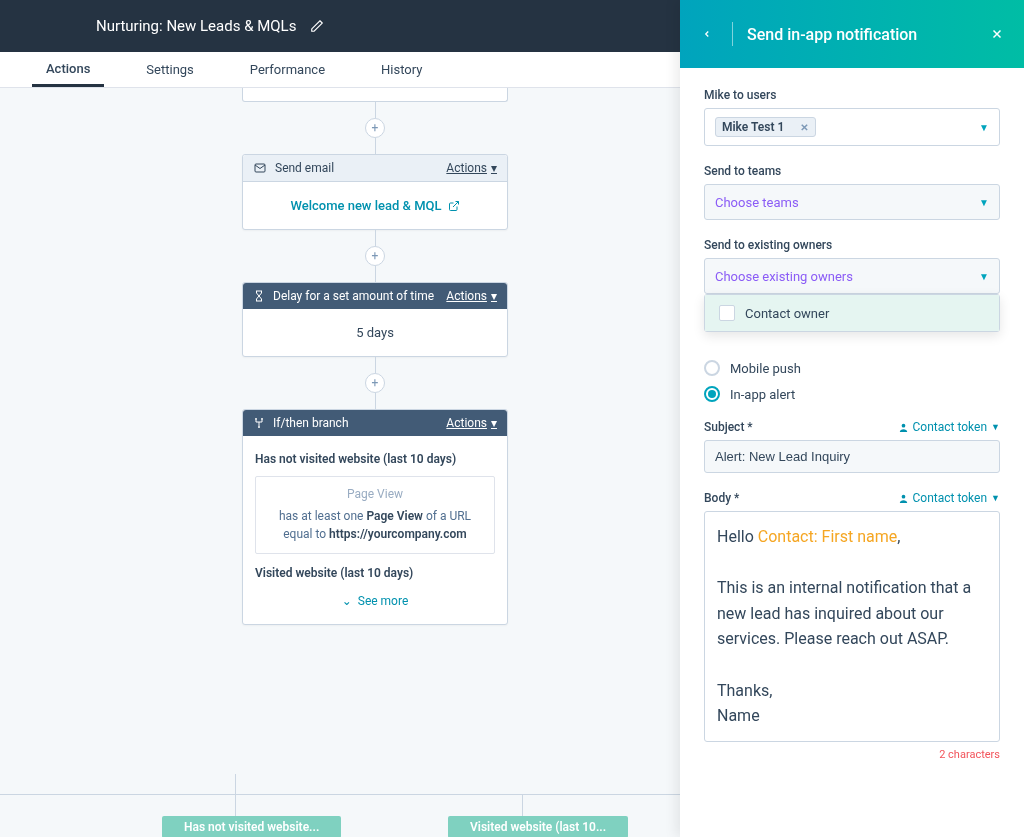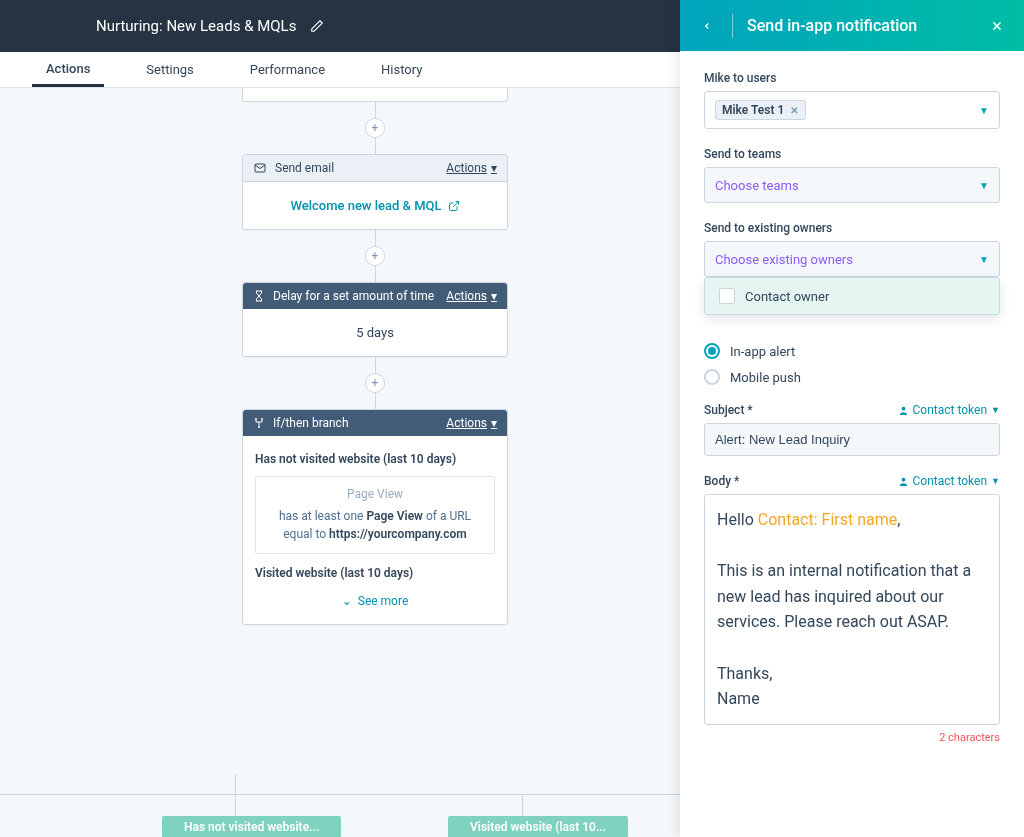--- a/index.html
+++ b/index.html
@@ -51,36 +51,36 @@
   .branch-vline-l { position: absolute; top: 20px; left: 235px; width: 1px; height: 120px; background: #cbd6e2; }
   .branch-vline-r { position: absolute; top: 20px; left: 522px; width: 1px; height: 120px; background: #cbd6e2; }
   .branch-label { position: absolute; top: 42px; background: #7fd1c0; color: #fff; font-size: 12px; font-weight: 600; padding: 4px 22px; border-radius: 2px; }
   .branch-label.l { left: 162px; }
   .branch-label.r { left: 448px; }
   .branch-plus-l { position: absolute; top: 68px; left: 225px; }
   .branch-x-r { position: absolute; top: 68px; left: 512px; width: 20px; height: 20px; border-radius: 50%; background: #fff; border: 1px solid #cbd6e2; color: #516f90; font-size: 11px; line-height: 18px; text-align: center; cursor: pointer; }
   
   
   .panel { position: absolute; top: 0; right: 0; width: 344px; height: 837px; background: #fff; box-shadow: -4px 0 12px rgba(0,0,0,0.08); display: flex; flex-direction: column; z-index: 50; }
-  .panel-head { background: linear-gradient(90deg, #00a4bd 0%, #00bda5 100%); color: #fff; height: 51px; display: flex; align-items: center; padding: 0 16px; }
+  .panel-head { background: linear-gradient(90deg, #00a4bd 0%, #00bda5 100%); color: #fff; height: 68px; display: flex; align-items: center; padding: 0 16px; }
   .panel-head .back { font-size: 18px; cursor: pointer; padding: 0 6px; }
   .panel-head .divider { width: 1px; height: 24px; background: rgba(255,255,255,0.5); margin: 0 14px; }
   .panel-head .ptitle { font-size: 16px; font-weight: 500; flex: 1; }
   .panel-head .close { font-size: 18px; cursor: pointer; padding: 0 4px; }
   
   .panel-body { padding: 20px 24px; overflow-y: auto; flex: 1; position: relative; }
   .form-label { font-size: 12px; font-weight: 500; color: #33475b; margin-bottom: 6px; display: block; }
   .form-group { margin-bottom: 18px; position: relative; }
   .form-row { display: flex; justify-content: space-between; align-items: center; margin-bottom: 6px; }
   .token-btn { color: #0091ae; font-size: 12px; display: flex; align-items: center; gap: 4px; cursor: pointer; }
   
   .select-box { border: 1px solid #cbd6e2; border-radius: 3px; background: #f5f8fa; padding: 8px 10px; display: flex; align-items: center; justify-content: space-between; cursor: pointer; font-size: 13px; color: #33475b; min-height: 36px; }
   .select-box.white { background: #fff; }
   .select-caret { color: #00a4bd; font-size: 10px; }
-  .chip { background: #eaf0f6; border: 1px solid #cbd6e2; border-radius: 3px; padding: 2px 6px; font-size: 12px; font-weight: 600; color: #33475b; display: inline-flex; align-items: center; gap: 6px; }
+  .chip { background: #eaf0f6; border: 1px solid #cbd6e2; border-radius: 3px; padding: 2px 6px; font-size: 12px; font-weight: 600; color: #33475b; display: inline-flex; align-items: center; gap: 16px; }
   .chip .x { color: #7c98b6; font-size: 10px; cursor: pointer; }
   .placeholder { color: #8b5cf6; }
   
   .dropdown-open { position: absolute; left: 0; right: 0; top: 56px; background: #fff; border: 1px solid #cbd6e2; border-radius: 3px; box-shadow: 0 4px 12px rgba(0,0,0,0.1); z-index: 10; }
   .dropdown-item { padding: 10px 14px; display: flex; align-items: flex-end; gap: 10px; background: #e5f5f1; cursor: pointer; font-size: 13px; }
   .dropdown-item .cb { width: 16px; height: 16px; border: 1px solid #cbd6e2; background: #fff; border-radius: 2px; }
   
   .radio-row { display: flex; align-items: center; gap: 10px; margin-bottom: 10px; cursor: pointer; font-size: 13px; }
   .radio { width: 16px; height: 16px; border-radius: 50%; border: 2px solid #cbd6e2; display: inline-flex; align-items: center; justify-content: center; }
   .radio.checked { border-color: #00a4bd; }
@@ -262,26 +262,26 @@
       <div class="dropdown-open">
         <div class="dropdown-item">
           <span class="cb"></span>
           <span>Contact owner</span>
         </div>
       </div>
     </div>
 
     <div class="form-group">
       <div class="radio-row">
+        <span class="radio"></span>
+        <span>Mobile push</span>
+      </div>
+      <div class="radio-row">
         <span class="radio checked"></span>
         <span>In-app alert</span>
-      </div>
-      <div class="radio-row">
-        <span class="radio"></span>
-        <span>Mobile push</span>
       </div>
     </div>
 
     <div class="form-group">
       <div class="form-row">
         <label class="form-label" style="margin:0;">Subject *</label>
         <span class="token-btn">
           <span>
             <svg width="11" height="11" viewBox="0 0 24 24" fill="#0091ae">
                 <circle cx="12" cy="8" r="4"></circle>

